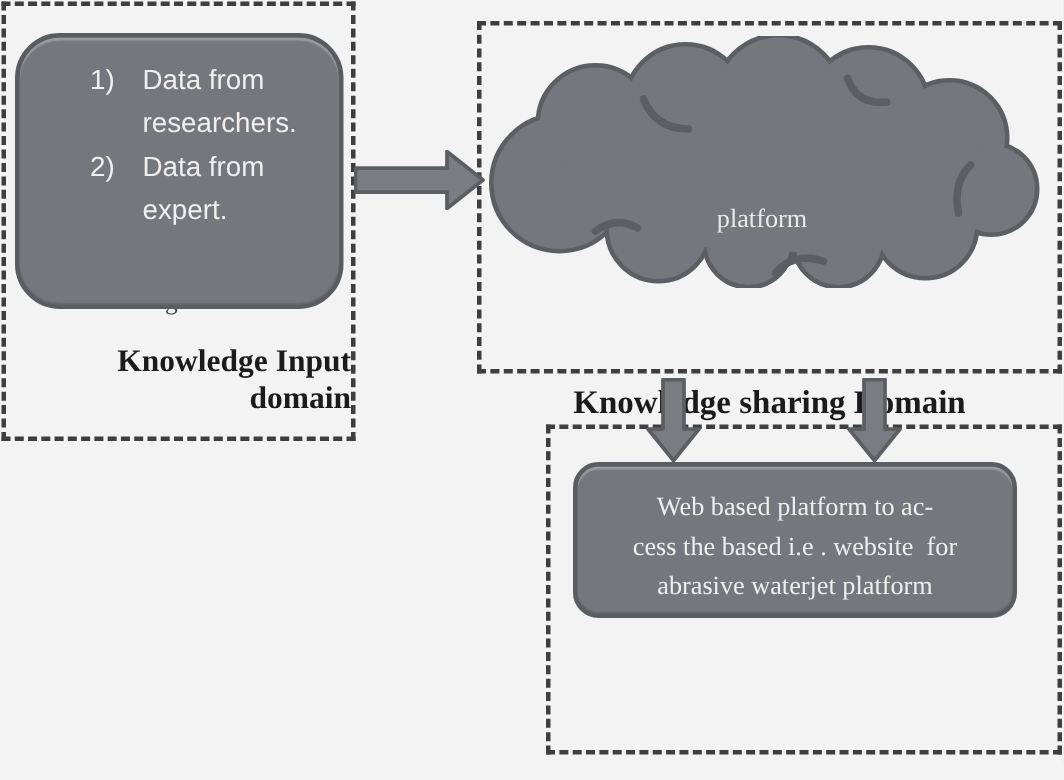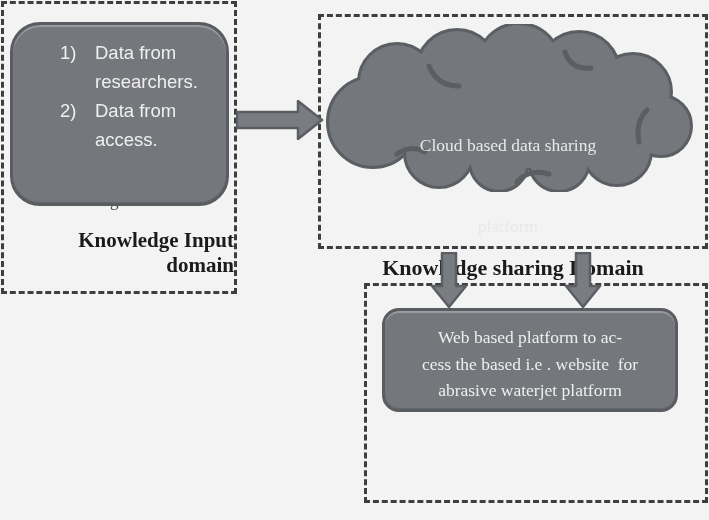--- a/index.html
+++ b/index.html
@@ -72,21 +72,21 @@
         <span class="num">1)</span>
         <span>
           <span class="ln">Data from</span>
           <span class="ln">researchers.</span>
         </span>
       </div>
       <div class="li">
         <span class="num">2)</span>
         <span>
           <span class="ln">Data from</span>
-          <span class="ln">access.</span>
+          <span class="ln">expert.</span>
         </span>
       </div>
     </div>
     <div class="label input-label">Knowledge Input domain</div>
   </div>
 
   <div class="domain sharing">
     <svg class="cloud-svg" width="370" height="168" viewBox="0 0 370 168">
       <g stroke="#5b5e63" stroke-width="6" fill="#74777c">
         <circle cx="48" cy="98" r="44"></circle>
@@ -117,21 +117,20 @@
       </g>
       <g fill="none" stroke="#5b5e63" stroke-width="5" stroke-linecap="round">
         <path d="M 104 42 Q 112 62 134 62"></path>
         <path d="M 240 28 Q 246 46 266 44"></path>
         <path d="M 322 86 Q 310 98 314 118"></path>
         <path d="M 192 158 Q 204 144 224 150"></path>
         <path d="M 72 130 Q 86 120 100 128"></path>
       </g>
     </svg>
     <div class="cloud-text">
-      <span class="ln">Cloud based data sharing</span>
       <span class="ln">platform</span>
     </div>
     <div class="label sharing-label">Knowledge sharing Domain</div>
   </div>
 
   <div class="domain access">
     <div class="roundbox web-round">
       <span class="ln">Web based platform to ac-</span>
       <span class="ln">cess the based i.e . website  for</span>
       <span class="ln">abrasive waterjet platform</span>

